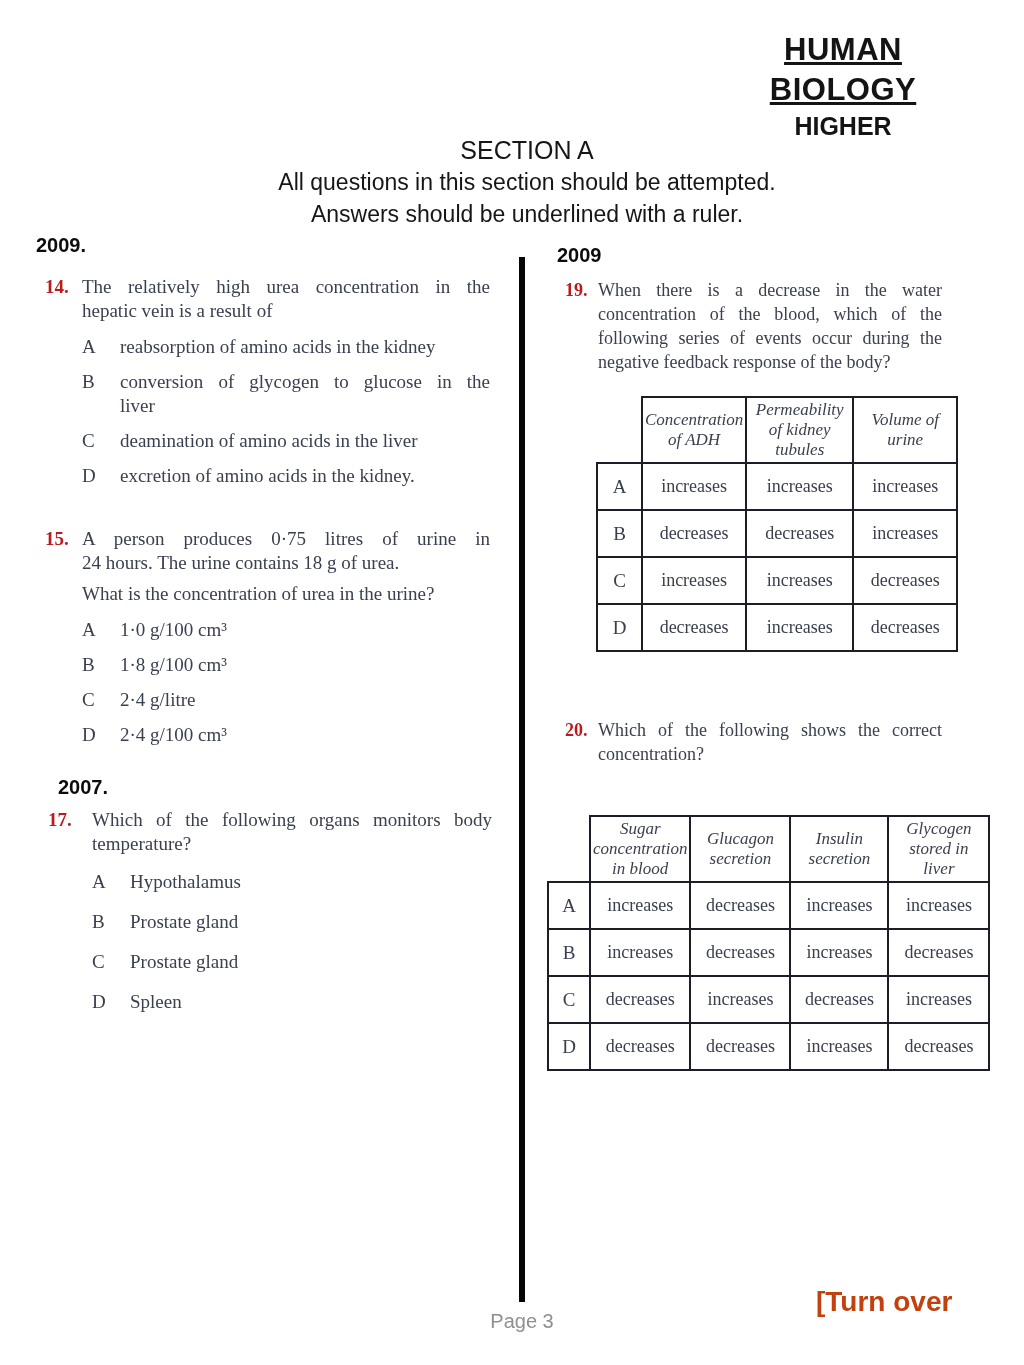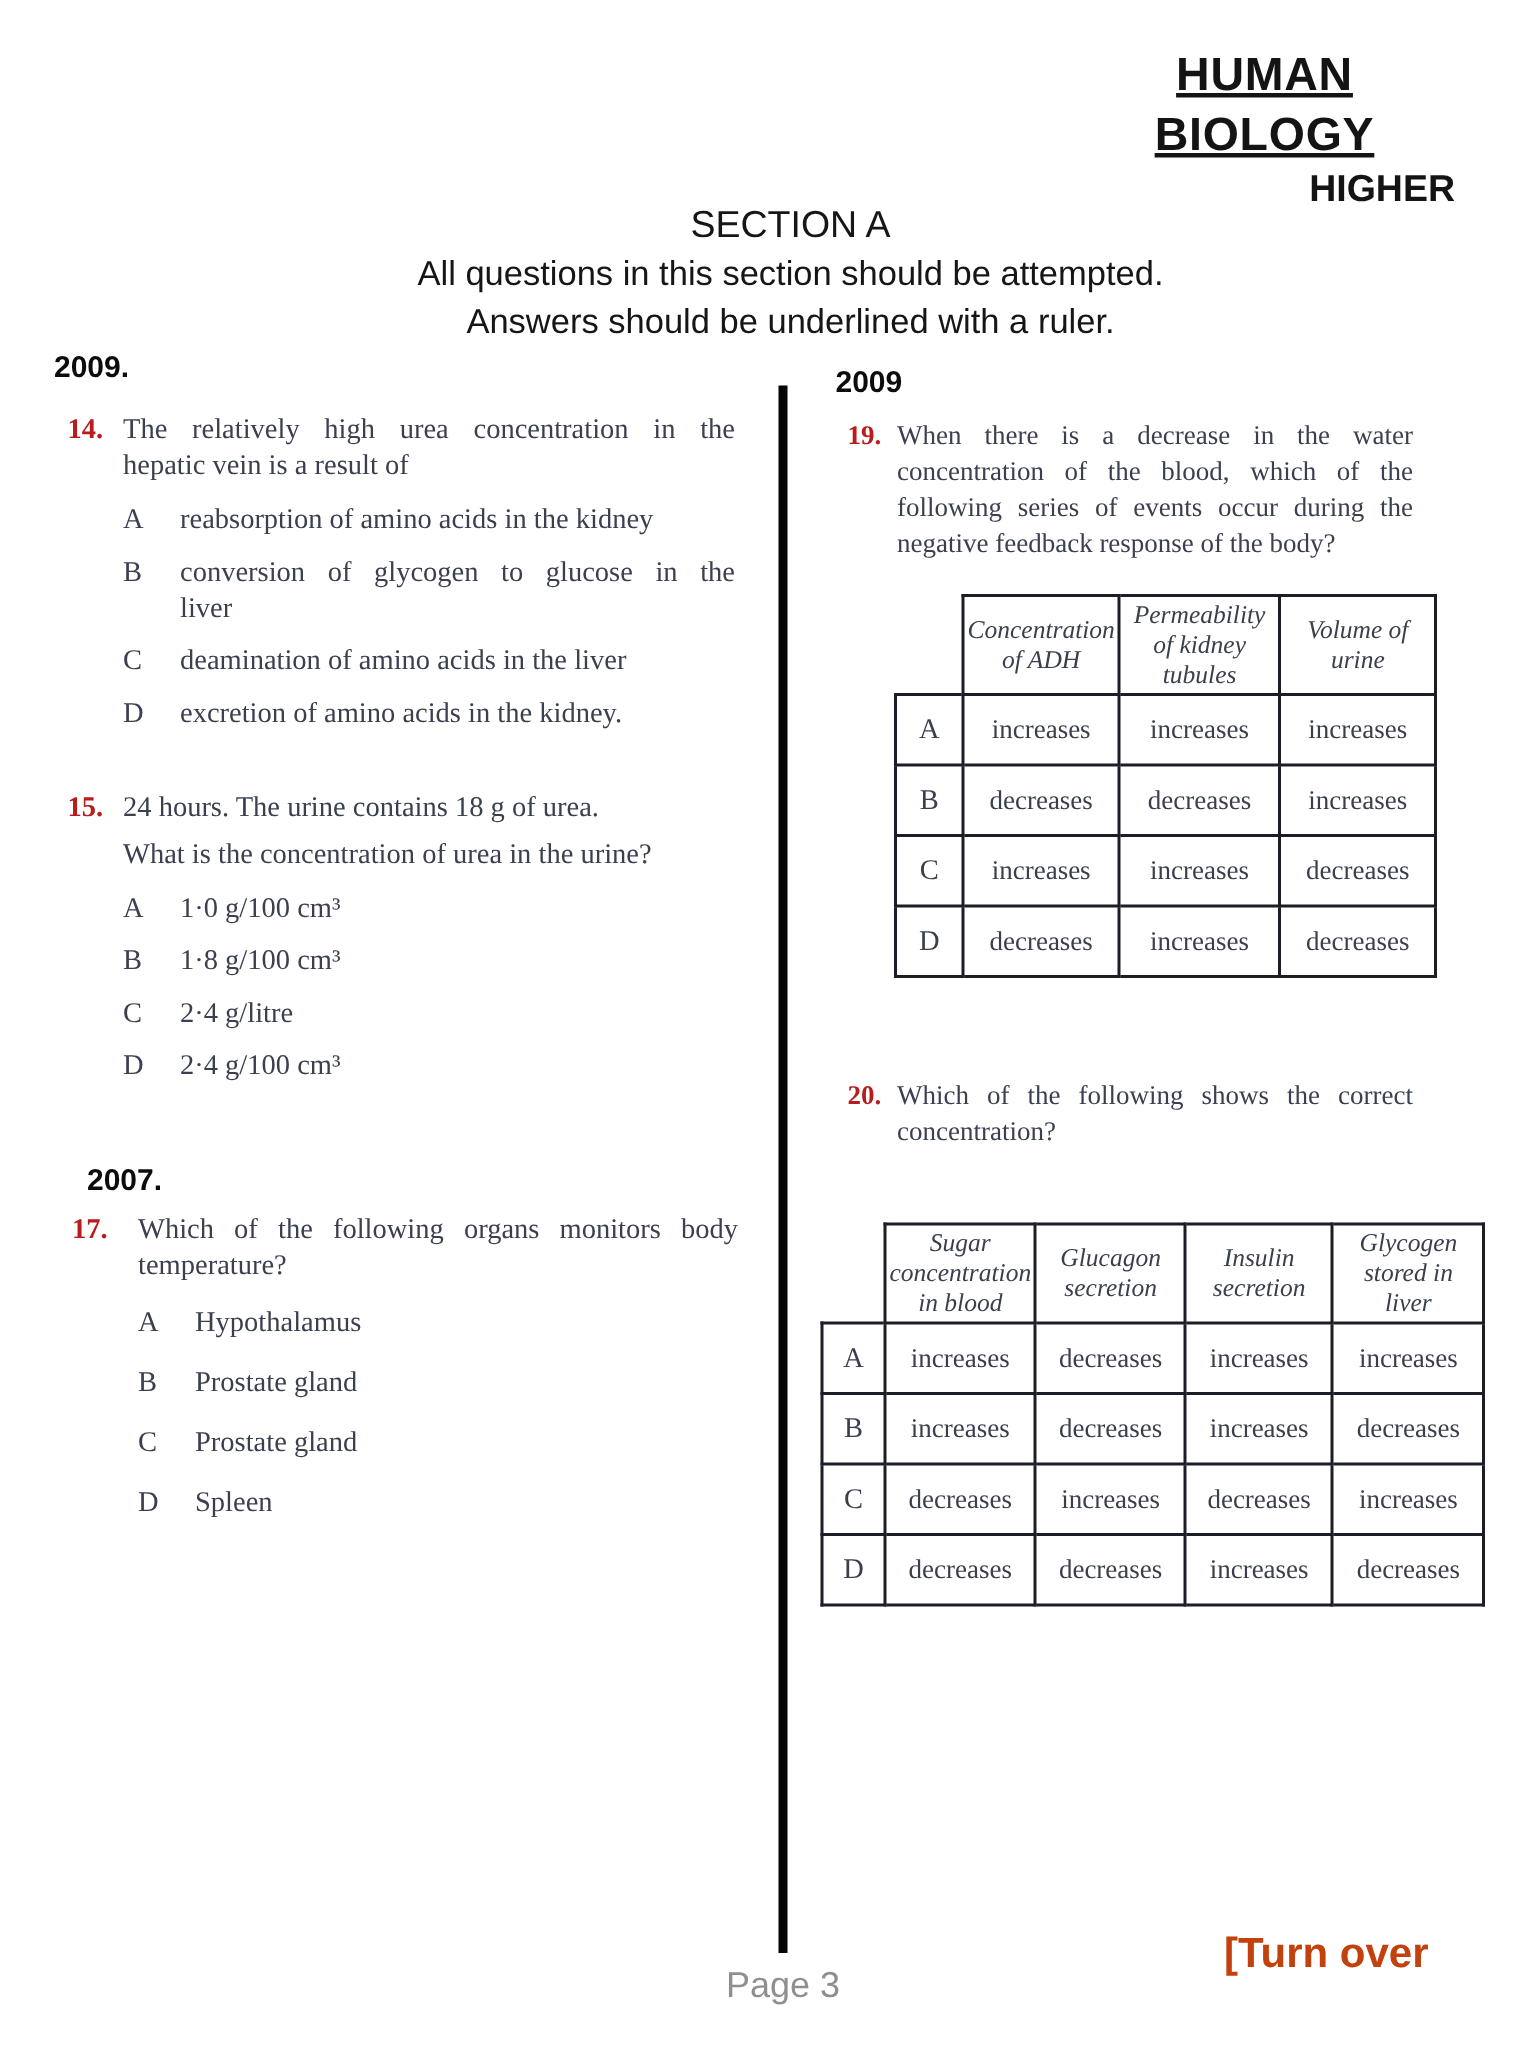--- a/index.html
+++ b/index.html
@@ -5,27 +5,27 @@
   html,body{margin:0;padding:0;}
   body{
     width:1024px;height:1365px;background:#ffffff;position:relative;
     font-family:"Liberation Sans",sans-serif;overflow:hidden;
   }
   .abs{position:absolute;}
 
   
   .pp-header{left:716px;top:30px;width:254px;text-align:center;color:#141414;}
   .pp-title{font-size:31px;line-height:40px;font-weight:600;letter-spacing:.5px;text-decoration:underline;}
-  .pp-subtitle{font-size:25px;line-height:32px;font-weight:600;text-align:right;}
+  .pp-subtitle{font-size:25px;line-height:32px;font-weight:600;}
   .section-head{left:30px;top:134px;width:994px;text-align:center;color:#161616;}
   .sec-title{font-size:25px;line-height:32px;}
   .sec-line{font-size:23px;line-height:32px;}
   .ylabel{font-weight:700;font-size:20px;color:#0c0c0c;}
   .turnover{left:816px;top:1286px;font-size:28px;font-weight:700;color:#c2410c;}
-  .pagenum{left:452px;top:1310px;width:140px;text-align:center;font-size:24px;color:#8f8f8f;}
+  .pagenum{left:452px;top:1310px;width:140px;text-align:center;font-size:20px;color:#8f8f8f;}
 
   
   .q{font-family:"Liberation Serif",serif;color:#3b4050;font-size:19px;}
   .q .qrow{display:flex;}
   .q .qnum{font-weight:700;color:#b91c1c;flex:0 0 37px;line-height:24px;}
   .q.q17 .qnum{flex:0 0 44px;}
   .q.qr .qnum{flex:0 0 33px;}
   .q .qbody{flex:1;min-width:0;}
   .q.qr{font-size:18px;}
   .jl{line-height:24px;font-family:Liberation Serif, serif;}
@@ -114,20 +114,21 @@
         </div>
       </div>
     </div>
   </div>
 
   <div class="abs q" style="left:45px;top:527px;width:445px;">
     <div class="qrow">
       <div class="qnum">15.</div>
       <div class="qbody">
         <div class="stem">
+          <div class="jl j">A person produces 0·75 litres of urine in</div>
           <div class="jl">24 hours.  The urine contains 18 g of urea.</div>
         </div>
         <div class="jl qline2">What is the concentration of urea in the urine?</div>
         <div class="opts">
           <div class="opt">
             <div class="oletter">A</div>
             <div class="otext">
                 <div class="jl">1·0 g/100 cm³</div>
               </div>
           </div>

